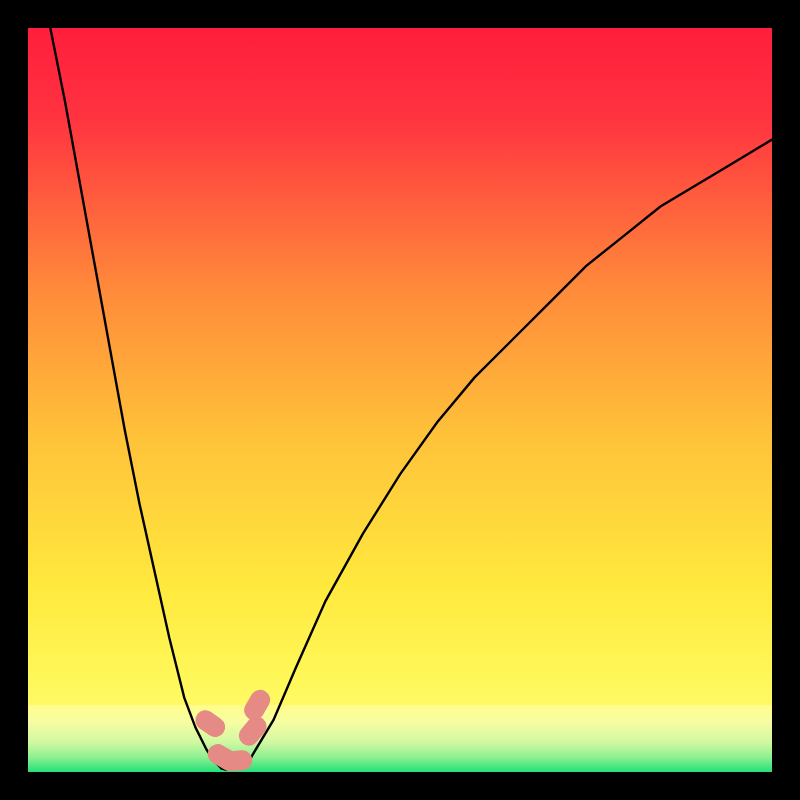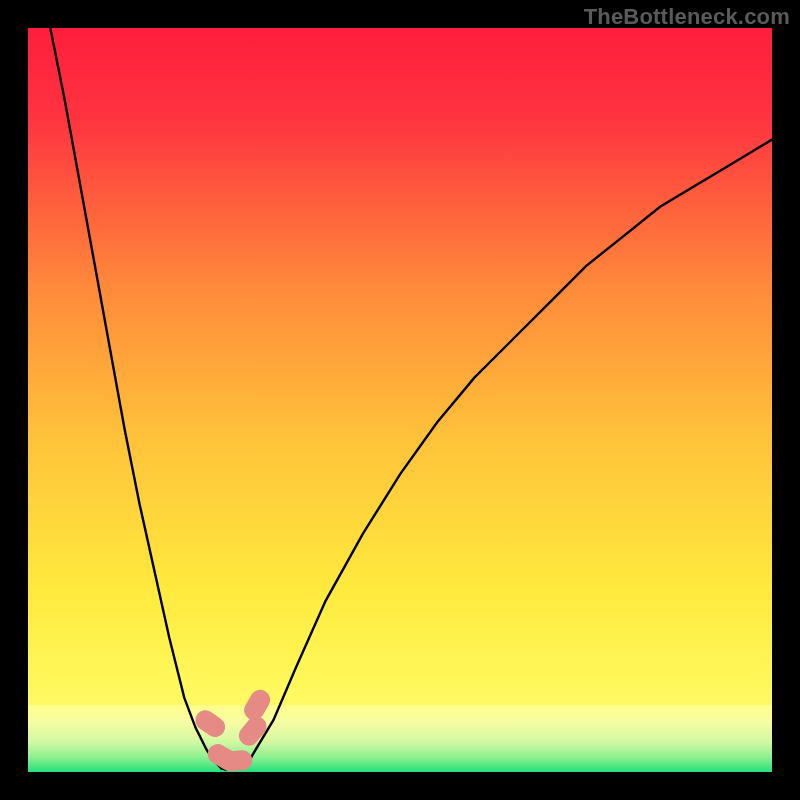--- a/index.html
+++ b/index.html
@@ -35,21 +35,20 @@
     letter-spacing: 0.2px;
   }
   svg {
     display: block;
   }
 </style>
 </head>
 <body>
 
 <div class="frame">
-  <div class="watermark">TheBottleneck.com</div>
 
   <div class="plot-area">
     <svg id="chart-svg" viewBox="0 0 744 744" width="744" height="744" preserveAspectRatio="none">
       <defs>
         <linearGradient id="bg-grad" x1="0" y1="0" x2="0" y2="1">
           <stop offset="0%" stop-color="#ff1e3c"></stop>
           <stop offset="12%" stop-color="#ff3340"></stop>
           <stop offset="35%" stop-color="#ff8a3a"></stop>
           <stop offset="55%" stop-color="#ffc23a"></stop>
           <stop offset="75%" stop-color="#ffe93d"></stop>

